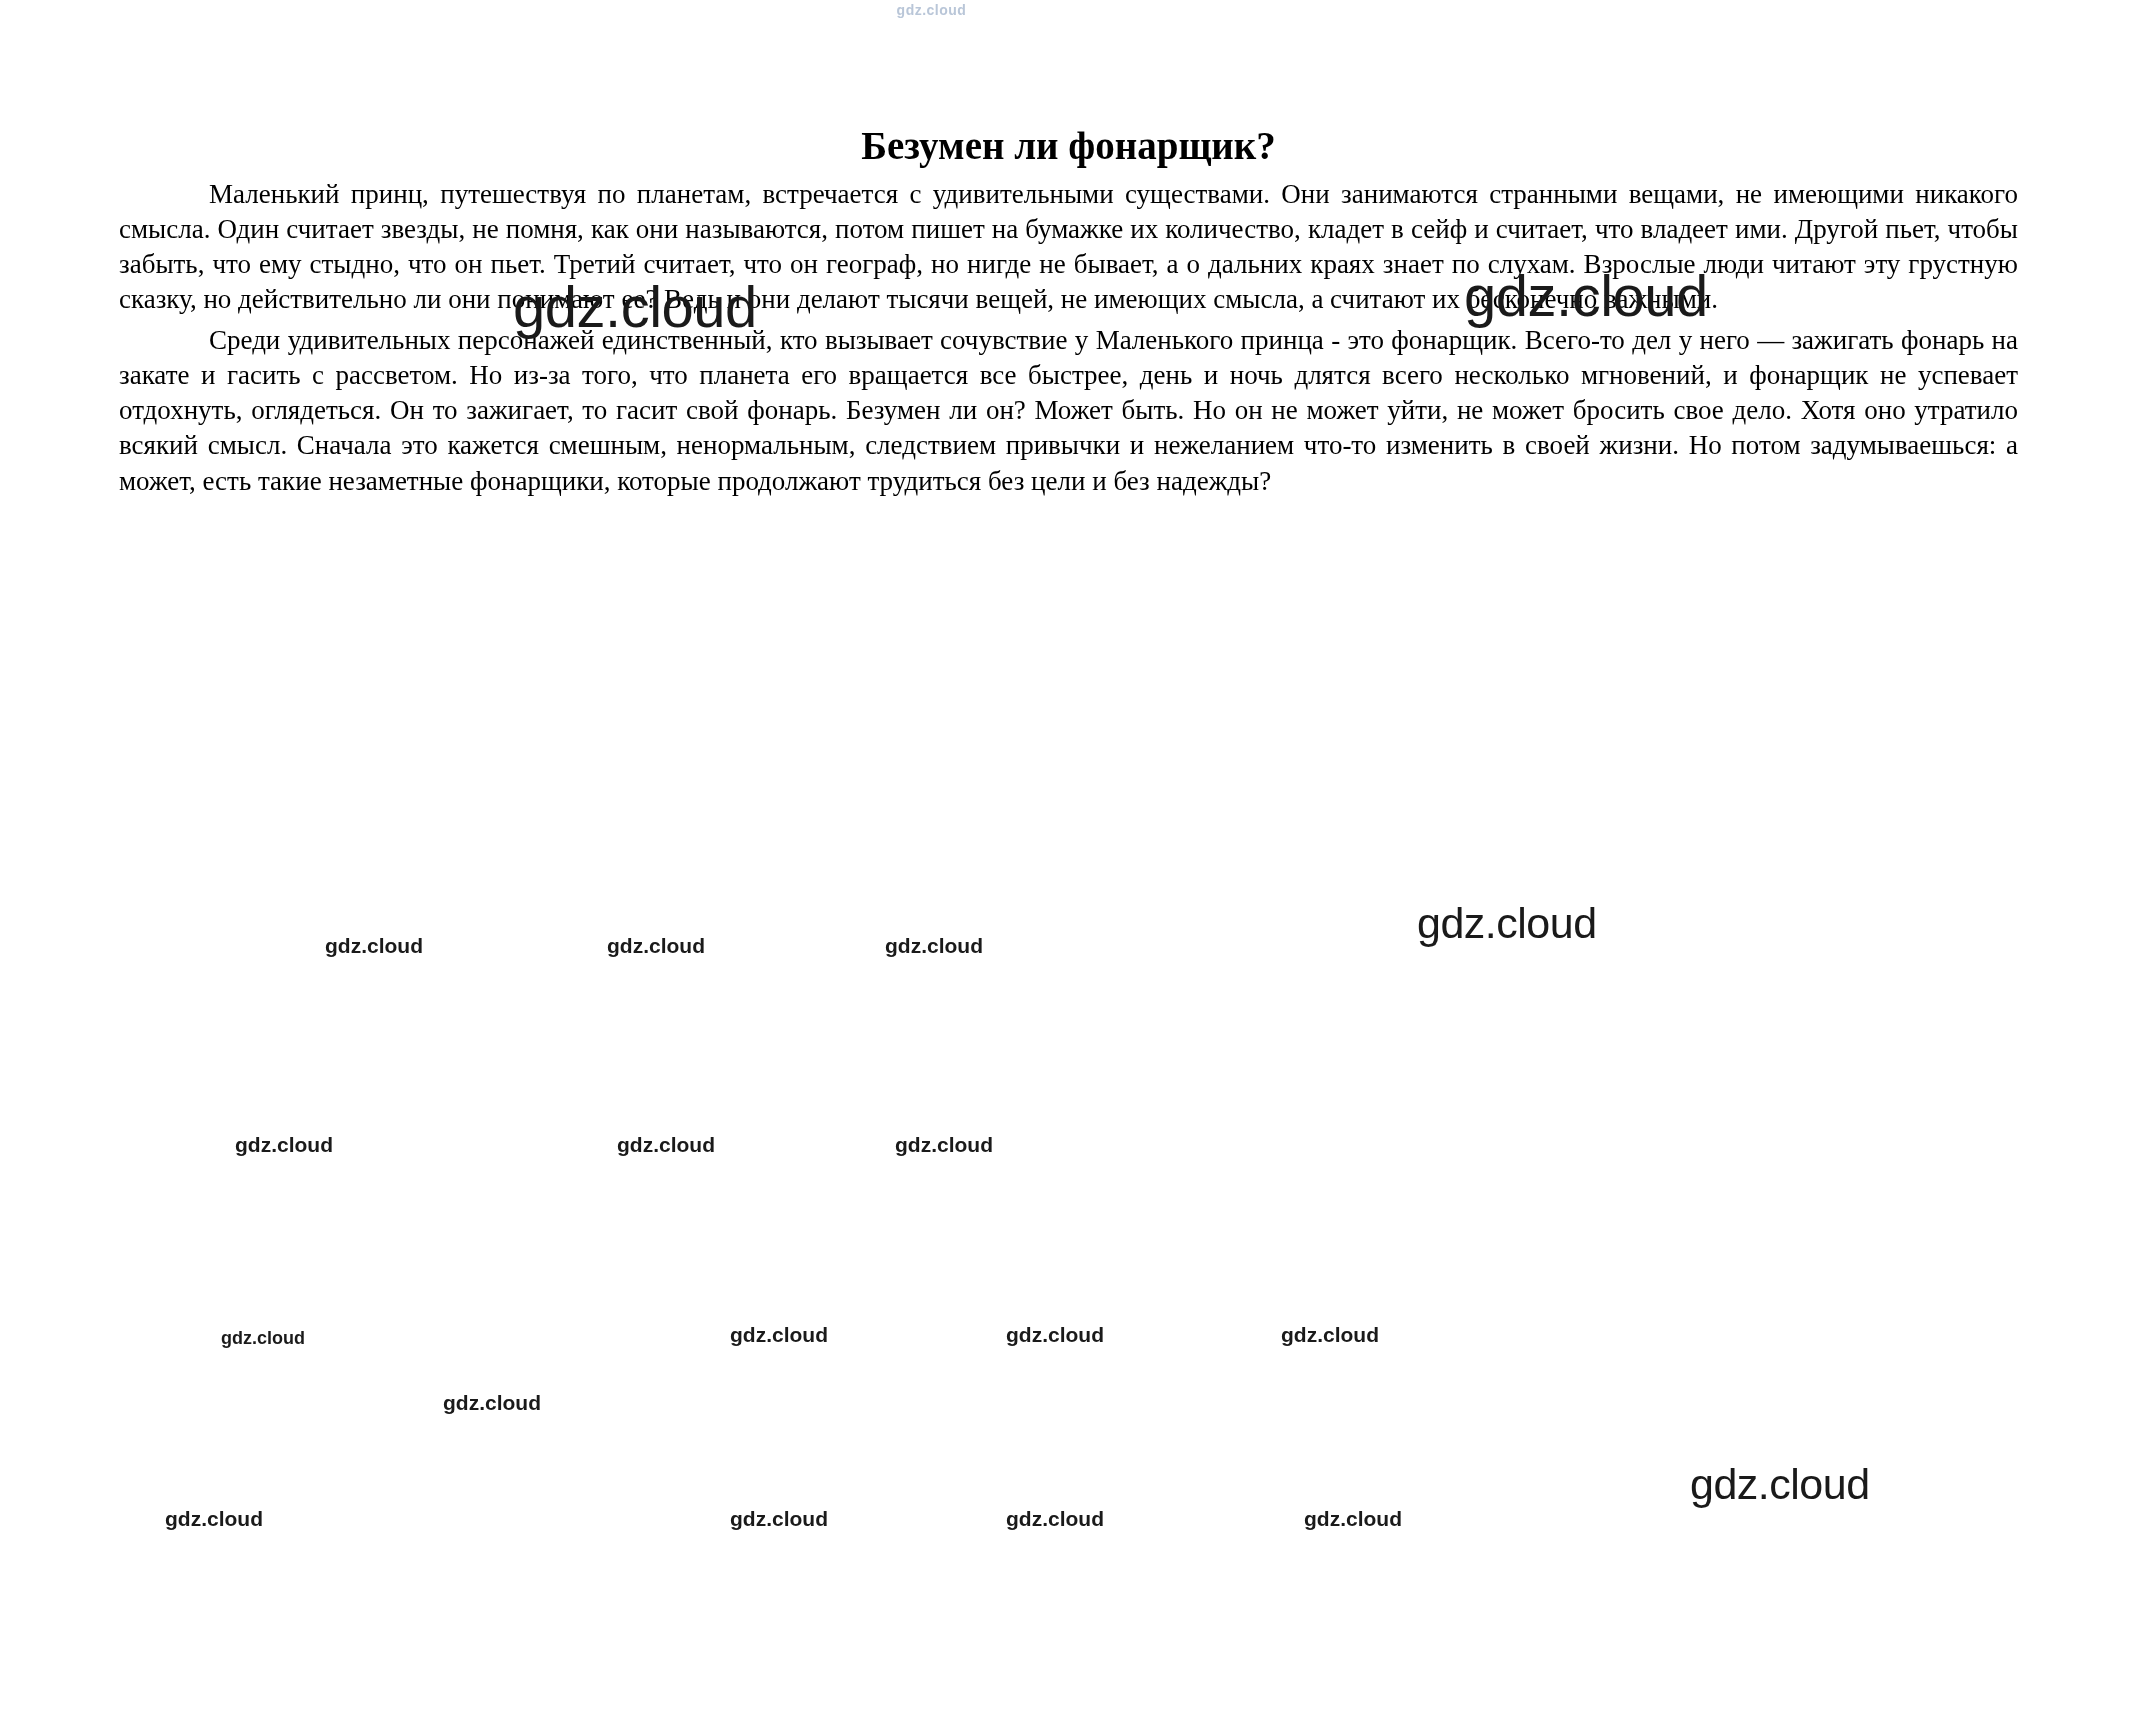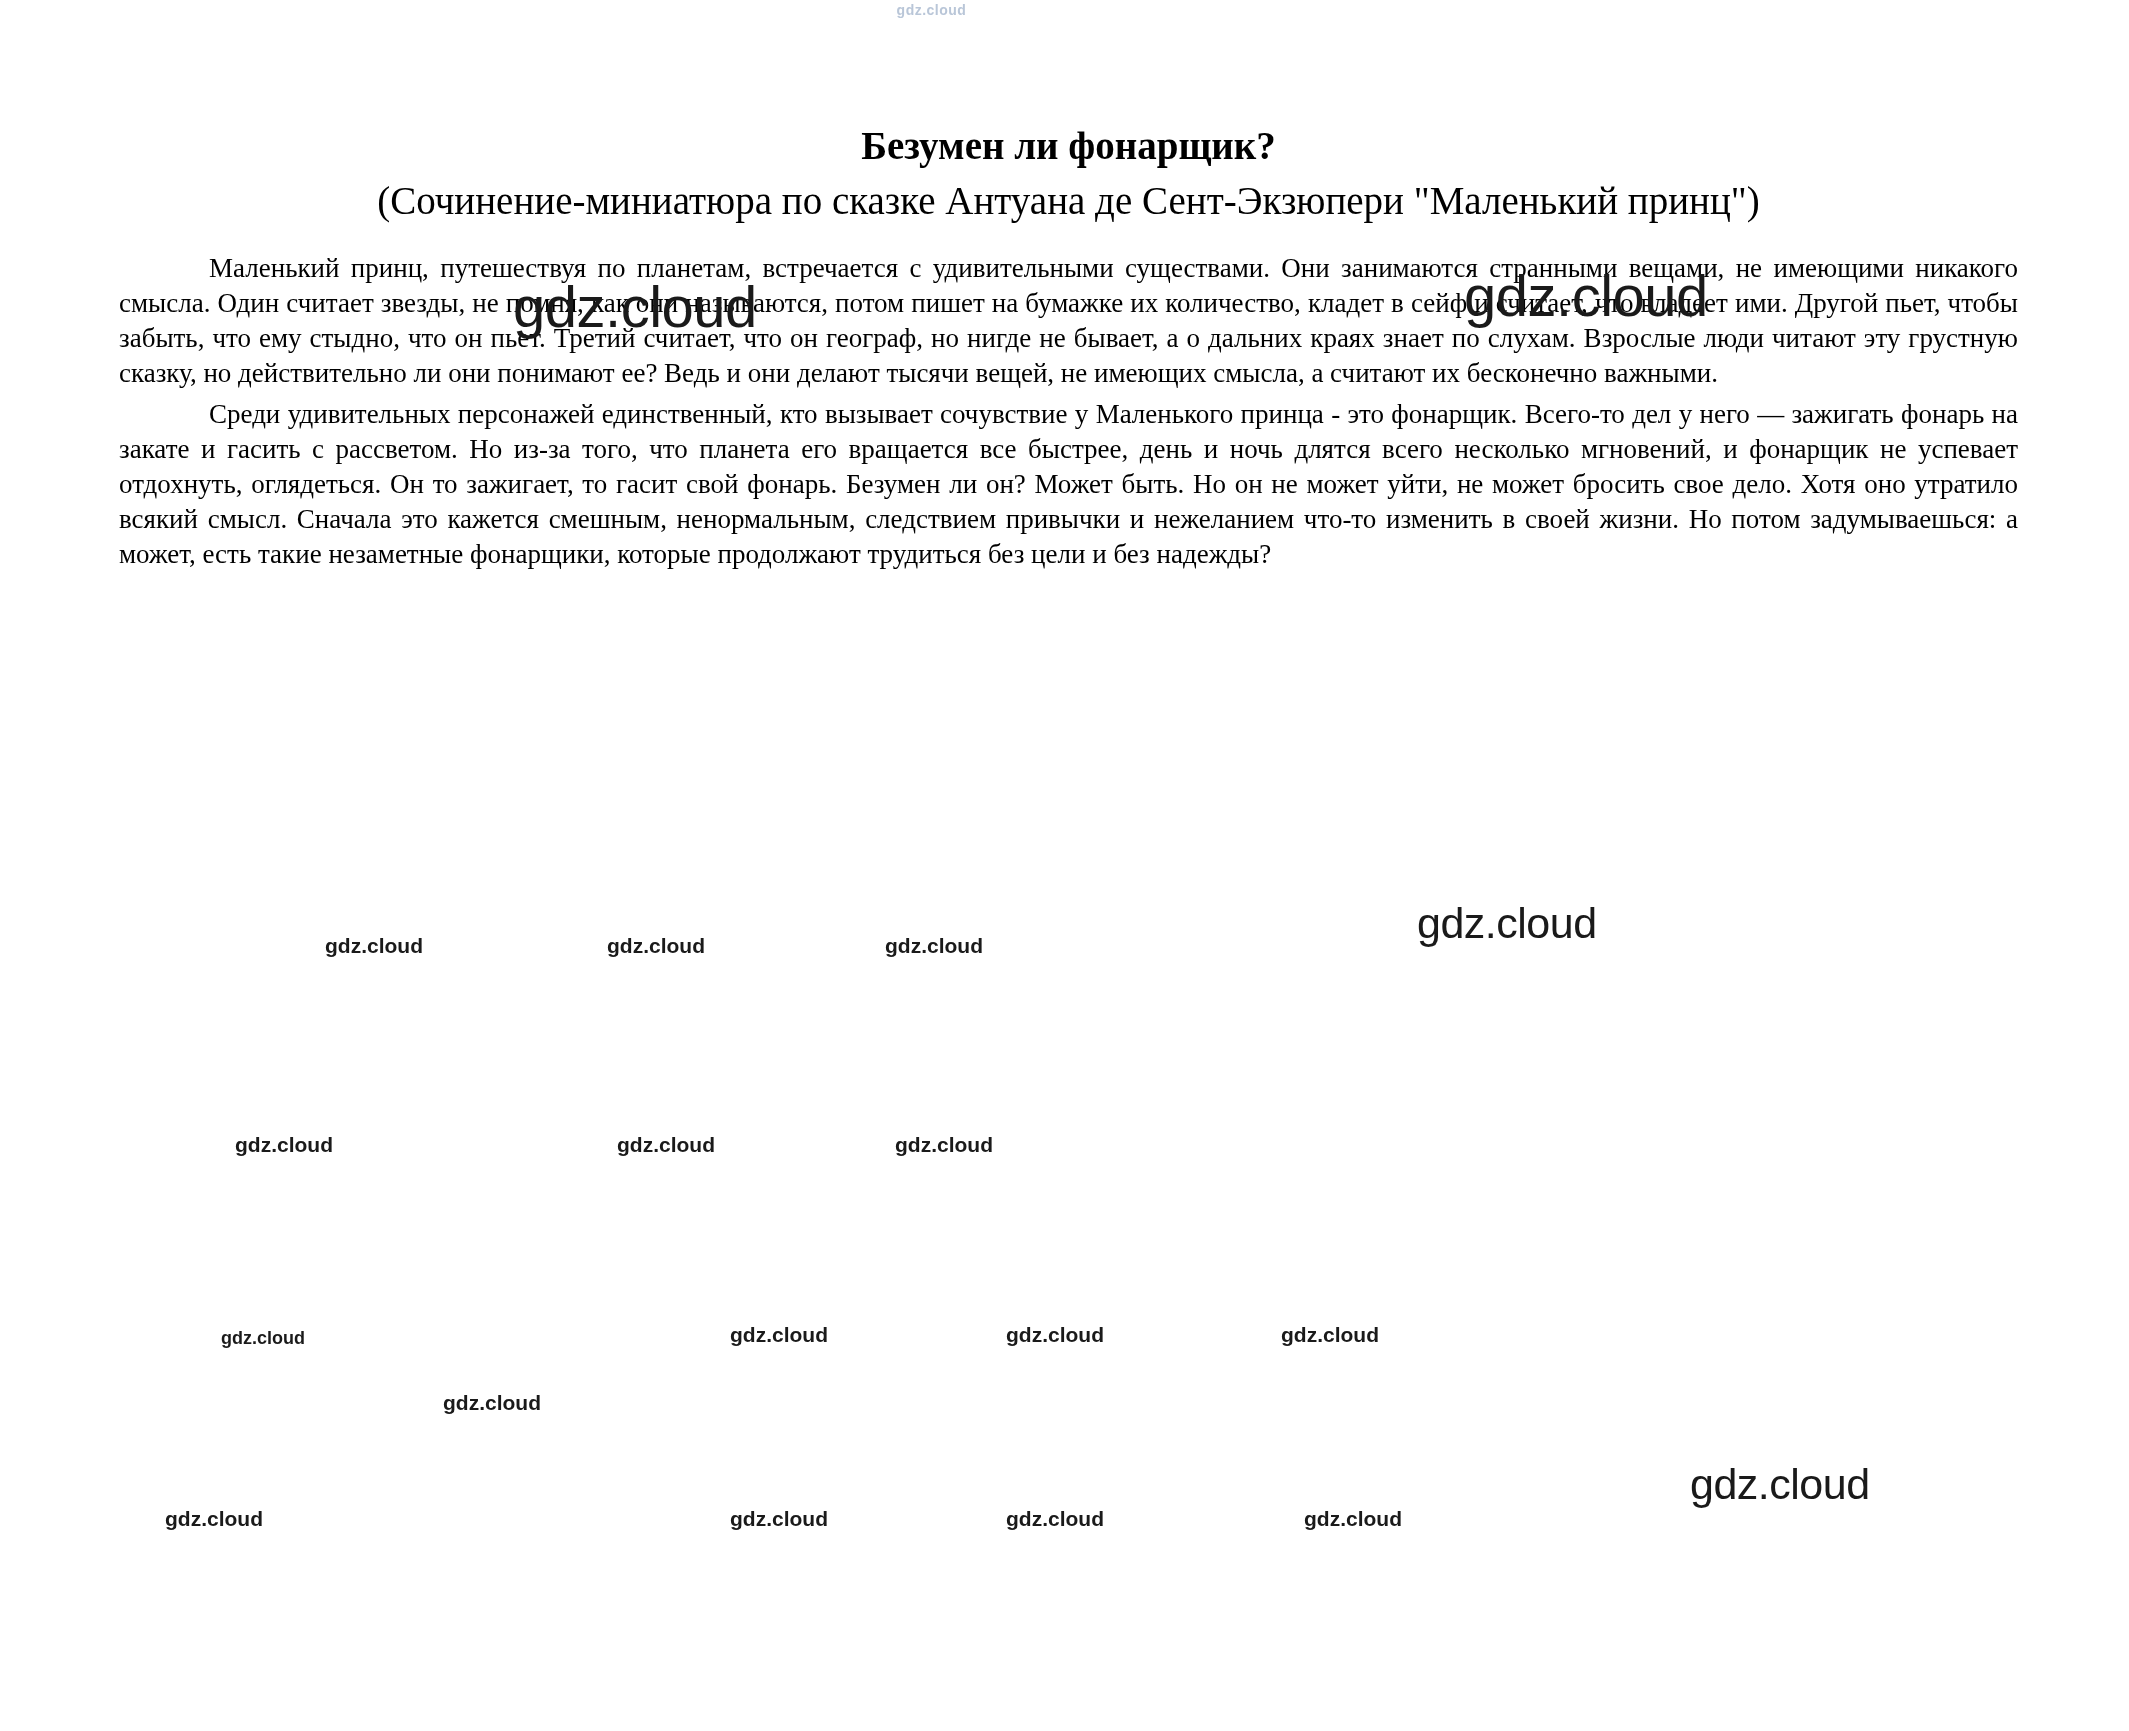--- a/index.html
+++ b/index.html
@@ -106,21 +106,20 @@
 </style>
 </head>
 <body>
 
 <div id="page">
 
   <div class="top-watermark">gdz.cloud</div>
 
   <div id="content">
     <h1 class="doc-title">Безумен ли фонарщик?</h1>
-    <div class="doc-subtitle">(Сочинение-миниатюра по сказке Антуана де Сент-Экзюпери "Маленький принц")</div>
     <p class="body-par">Маленький принц, путешествуя по планетам, встречается с удивительными существами. Они занимаются странными вещами, не имеющими никакого смысла. Один считает звезды, не помня, как они называются, потом пишет на бумажке их количество, кладет в сейф и считает, что владеет ими. Другой пьет, чтобы забыть, что ему стыдно, что он пьет. Третий считает, что он географ, но нигде не бывает, а о дальних краях знает по слухам. Взрослые люди читают эту грустную сказку, но действительно ли они понимают ее? Ведь и они делают тысячи вещей, не имеющих смысла, а считают их бесконечно важными.</p>
     <p class="body-par">Среди удивительных персонажей единственный, кто вызывает сочувствие у Маленького принца - это фонарщик. Всего-то дел у него — зажигать фонарь на закате и гасить с рассветом. Но из-за того, что планета его вращается все быстрее, день и ночь длятся всего несколько мгновений, и фонарщик не успевает отдохнуть, оглядеться. Он то зажигает, то гасит свой фонарь. Безумен ли он? Может быть. Но он не может уйти, не может бросить свое дело. Хотя оно утратило всякий смысл. Сначала это кажется смешным, ненормальным, следствием привычки и нежеланием что-то изменить в своей жизни. Но потом задумываешься: а может, есть такие незаметные фонарщики, которые продолжают трудиться без цели и без надежды?</p>
   </div>
 
   <div id="watermark-layer">
       <div class="wm wm-big" style="left: 513px; top: 273px;">gdz.cloud</div>
       <div class="wm wm-big" style="left: 1464px; top: 262px;">gdz.cloud</div>
       <div class="wm wm-mid" style="left: 1417px; top: 899px;">gdz.cloud</div>
       <div class="wm wm-mid" style="left: 1690px; top: 1460px;">gdz.cloud</div>
       <div class="wm wm-small" style="left: 325px; top: 934px;">gdz.cloud</div>

